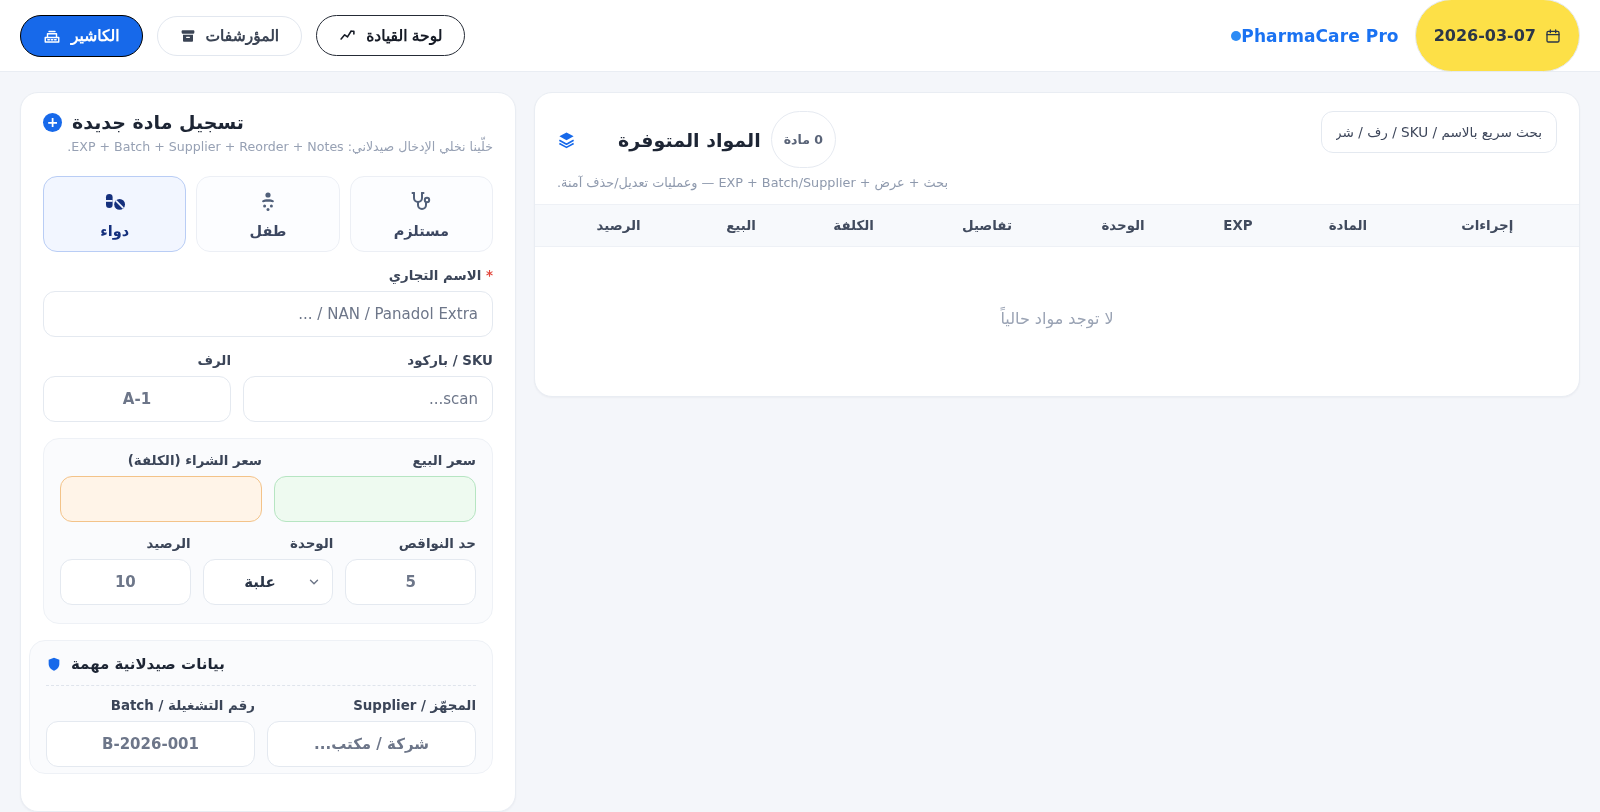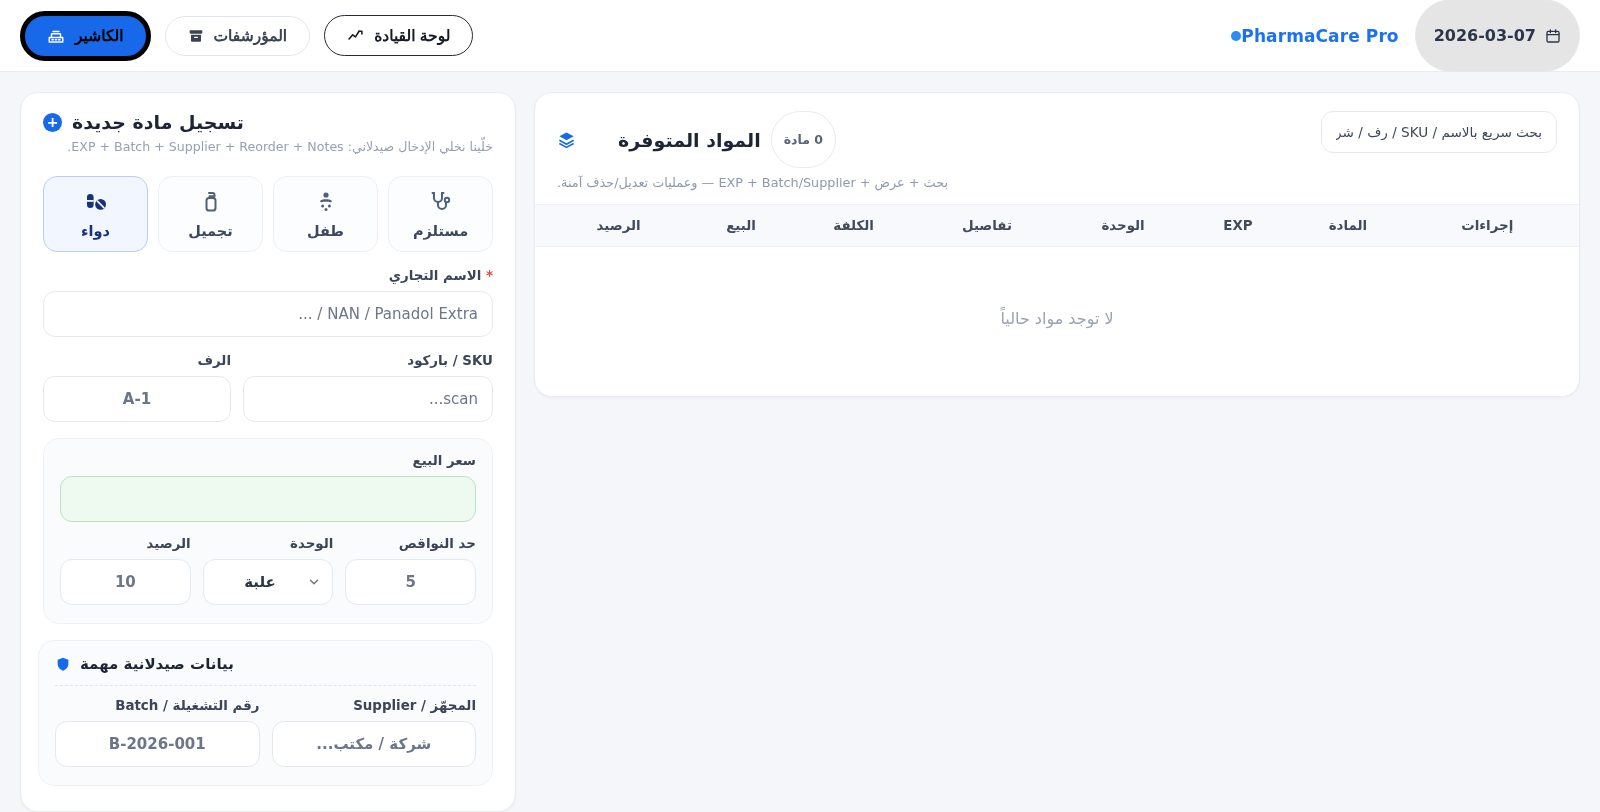--- a/index.html
+++ b/index.html
@@ -21,21 +21,21 @@
     align-items: center;
     padding: 0 20px;
     gap: 16px;
   }
   .topbar-left { display: flex; align-items: center; gap: 16px; }
   .topbar-right { margin-inline-start: auto; display: flex; align-items: center; gap: 14px; }
 
   .date-chip {
     display: flex; align-items: center; gap: 9px;
     border: 1px solid #e4e9f0;
-    background: #e5e5e5;
+    background: #fde047;
     border-radius: 999px;
     padding: 26px 18px;
     font-size: 16px; font-weight: 700;
     color: #2b3648;
     direction: ltr;
     text-align: center;
   }
   .brand {
     display: flex; align-items: center; 
     font-size: 17px; font-weight: 700; color: #1a72f2;
@@ -47,21 +47,21 @@
     display: inline-flex; align-items: center; gap: 10px;
     border-radius: 999px;
     font-size: 15.5px; font-weight: 700;
     padding: 11px 22px;
     cursor: pointer;
     white-space: nowrap;
     line-height: 1;
   }
   .btn-outline-dark { border: 1.6px solid #252b36; background: #fff; color: #161b26; }
   .btn-outline-soft { border: 1.4px solid #e2e7ef; background: #fff; color: #3b4454; }
-  .btn-primary { border: 5px solid #000000; background: #1769ea; color: #000000; }
+  .btn-primary { border: 1px solid #000000; background: #1769ea; color: #ffffff; }
 
   .icon { display: inline-flex; align-items: center; justify-content: center; }
   .icon svg { display: block; }
 
   
   .workspace {
     display: flex;
     gap: 18px;
     padding: 20px 20px 0 20px;
     height: calc(812px - 72px);
@@ -206,25 +206,25 @@
     transform: translateY(-50%);
     color: #6b7486; pointer-events: none;
   }
   select.input {
     appearance: none; -webkit-appearance: none;
     text-align: center; font-weight: 700;
     padding-inline-start: 30px;
   }
 
   .pharma-card {
-    margin: 16px 22px 0 17px;
+    margin: 16px 22px 0 8px;
     border: 1px solid #eef1f6;
     background: #fafbfd;
     border-radius: 16px;
-    padding: 14px 16px 18px;
+    padding: 14px 16px 6px;
   }
   .pc-title-row { display: flex; align-items: center; gap: 9px; justify-content: flex-end; }
   .pc-title { font-size: 15px; font-weight: 700; color: #1d2534; }
   .pc-divider { border-top: 1.5px dashed #dfe4ec; margin: 12px 0 2px; }
 </style>
 </head>
 <body>
 
 <header class="topbar">
   <div class="topbar-left">
@@ -349,30 +349,20 @@
             <circle cx="12" cy="5" r="2.6"></circle>
             <path d="M6.5 10.5c2-1.6 9-1.6 11 0 .8.6.3 1.9-.7 1.7-3-.6-6.6-.6-9.6 0-1 .2-1.5-1.1-.7-1.7z"></path>
             <circle cx="8.6" cy="16" r="1.5"></circle>
               <circle cx="15.4" cy="16" r="1.5"></circle>
             <circle cx="12" cy="19.4" r="1.5"></circle>
           </svg>
         </span>
         <span class="tab-label">طفل</span>
       </div>
 
-      <div class="tab">
-        <span class="tab-icon">
-          <svg width="24" height="24" viewBox="0 0 24 24" fill="none" stroke="currentColor" stroke-width="2" stroke-linecap="round" stroke-linejoin="round">
-            <path d="M10 3h3.5a2 2 0 0 1 2 2v1.5"></path>
-            <rect x="7.5" y="8" width="9" height="12.5" rx="2.6"></rect>
-            <path d="M10.5 8V6.3h4V8"></path>
-          </svg>
-        </span>
-        <span class="tab-label">تجميل</span>
-      </div>
 
       <div class="tab active">
         <span class="tab-icon">
           <svg width="24" height="24" viewBox="0 0 24 24" fill="currentColor">
             <rect x="3" y="4" width="6.6" height="14" rx="3.3"></rect>
             <rect x="3" y="10" width="6.6" height="1.8" fill="#f2f6ff"></rect>
             <circle cx="16.6" cy="14.4" r="5.4"></circle>
             <path d="M12.9 10.7l7.4 7.4" stroke="#f2f6ff" stroke-width="1.7"></path>
           </svg>
         </span>
@@ -397,20 +387,24 @@
         <label class="field-label">الرف</label>
         <input class="input center" type="text" placeholder="A-1" style="">
       </div>
     </div>
 
     <div class="subcard">
       <div class="price-row">
         <div class="col">
           <label class="field-label">سعر البيع</label>
           <input class="input sell" type="text" placeholder="" style="">
+        </div>
+        <div class="col">
+          <label class="field-label">سعر الشراء (الكلفة)</label>
+          <input class="input cost" type="text" placeholder="" style="">
         </div>
       </div>
 
       <div class="triple">
         <div class="col">
           <label class="field-label">حد النواقص</label>
           <input class="input center" type="text" placeholder="5" style="">
         </div>
         <div class="col">
           <label class="field-label">الوحدة</label>

